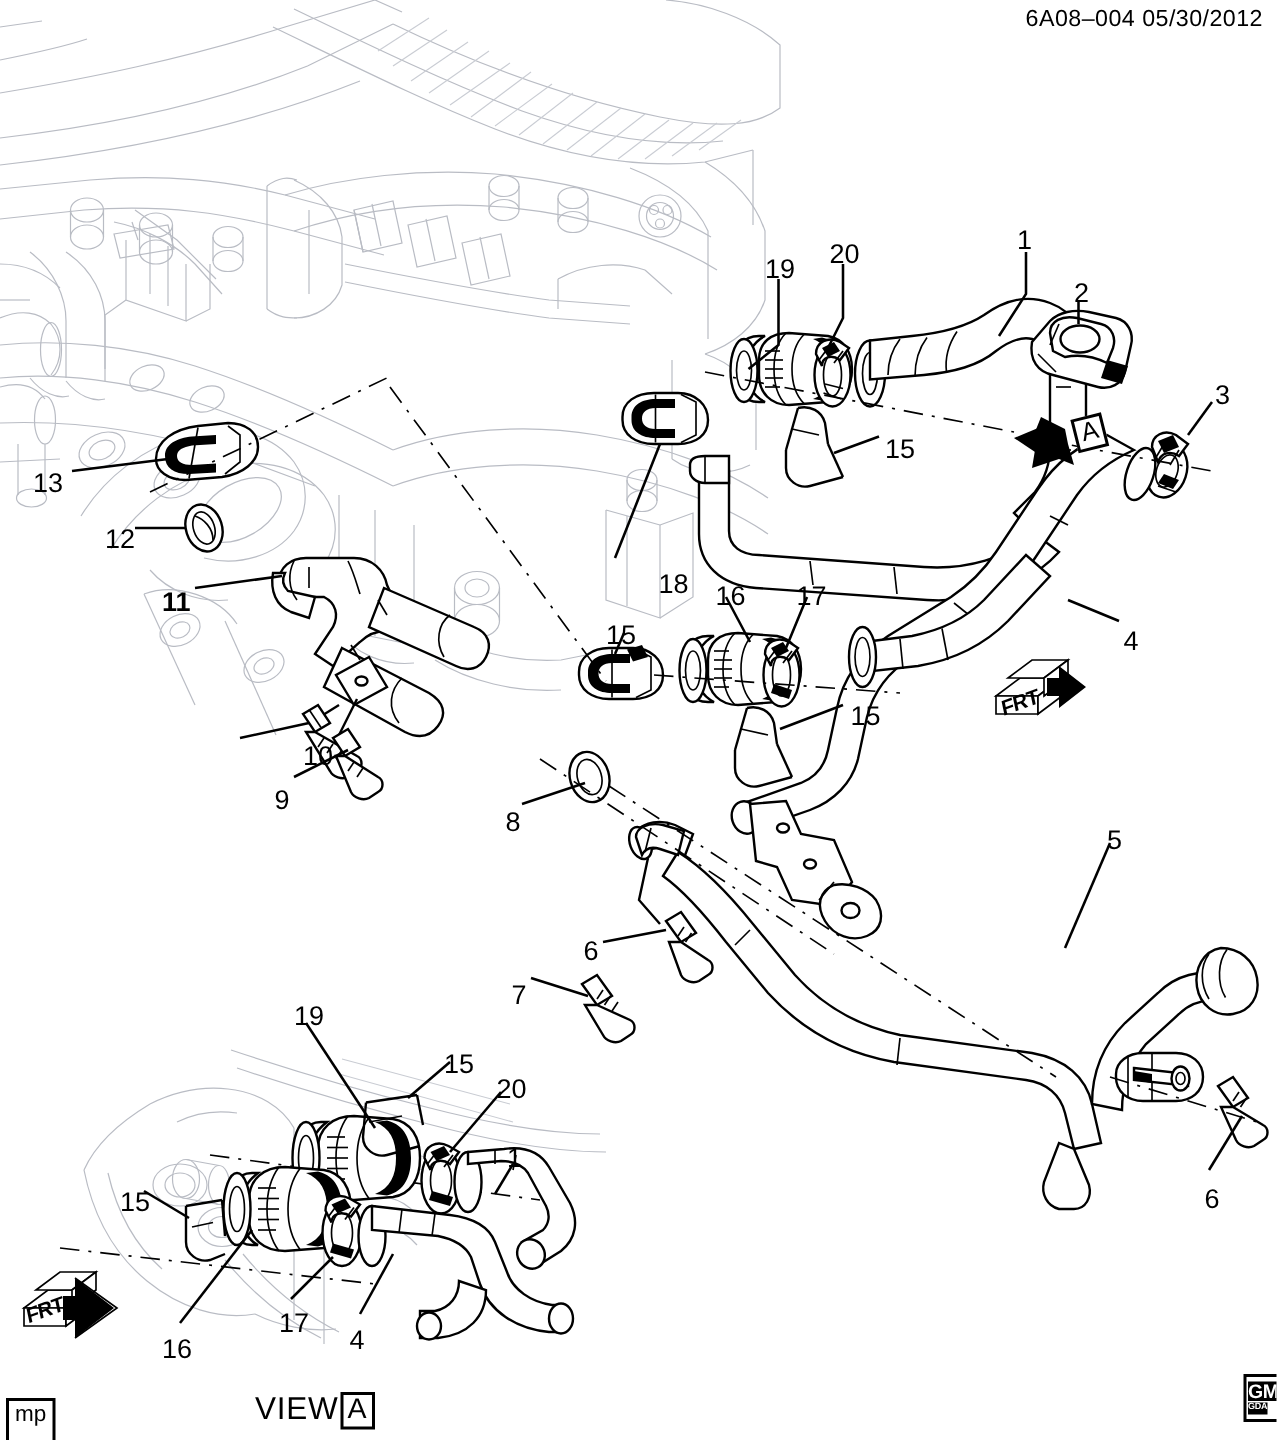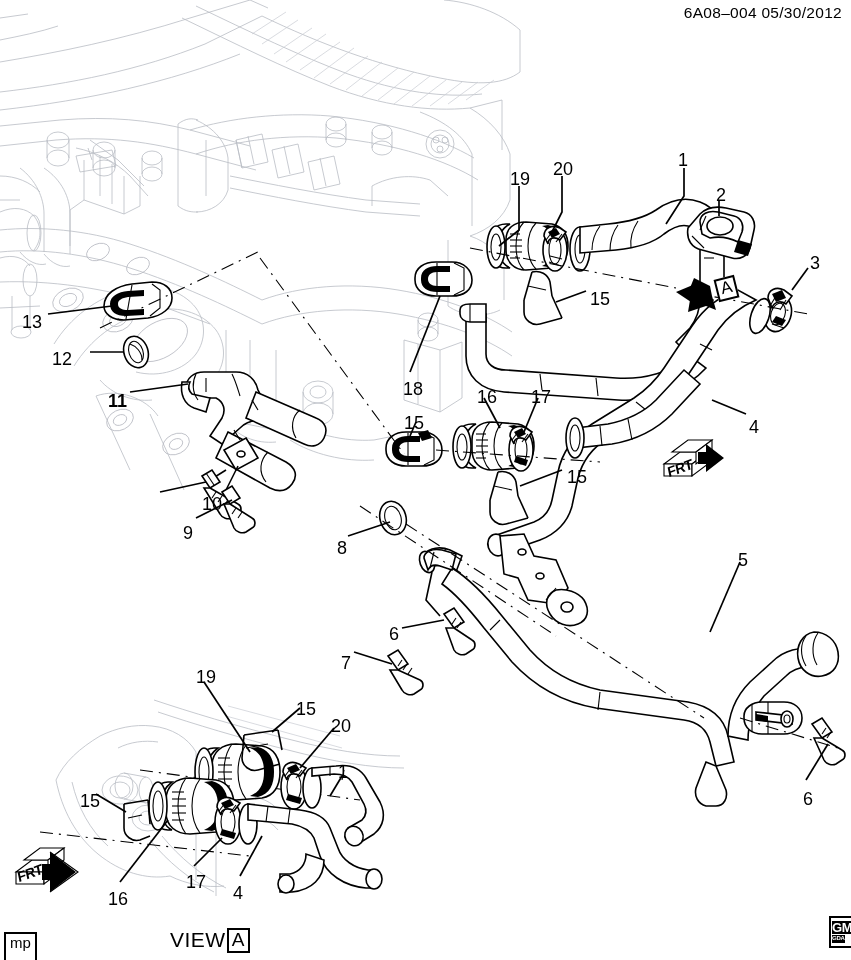--- a/index.html
+++ b/index.html
@@ -871,23 +871,23 @@
   <div class="header-text">6A08–004  05/30/2012</div>
 
   <div id="callout-layer">
       <div class="callout" style="left: 510px; top: 170px;">19</div>
       <div class="callout" style="left: 553px; top: 160px;">20</div>
       <div class="callout" style="left: 678px; top: 151px;">1</div>
       <div class="callout" style="left: 716px; top: 186px;">2</div>
       <div class="callout" style="left: 810px; top: 254px;">3</div>
       <div class="callout" style="left: 590px; top: 290px;">15</div>
       <div class="callout" style="left: 22px; top: 313px;">13</div>
-      <div class="callout" style="left: 52px; top: 350px;">12</div>
+      <div class="callout" style="left: 70px; top: 350px;">12</div>
       <div class="callout" style="left: 108px; top: 392px; font-weight: bold;">11</div>
-      <div class="callout" style="left: 403px; top: 380px;">18</div>
+      <div class="callout" style="left: 403px; top: 380px; padding-left: 36px;">18</div>
       <div class="callout" style="left: 477px; top: 388px;">16</div>
       <div class="callout" style="left: 531px; top: 388px;">17</div>
       <div class="callout" style="left: 749px; top: 418px;">4</div>
       <div class="callout" style="left: 404px; top: 414px;">15</div>
       <div class="callout" style="left: 567px; top: 468px;">15</div>
       <div class="callout" style="left: 154px; top: 495px; margin-left: 48px;">10</div>
       <div class="callout" style="left: 183px; top: 524px;">9</div>
       <div class="callout" style="left: 337px; top: 539px;">8</div>
       <div class="callout" style="left: 738px; top: 551px;">5</div>
       <div class="callout" style="left: 389px; top: 625px;">6</div>

